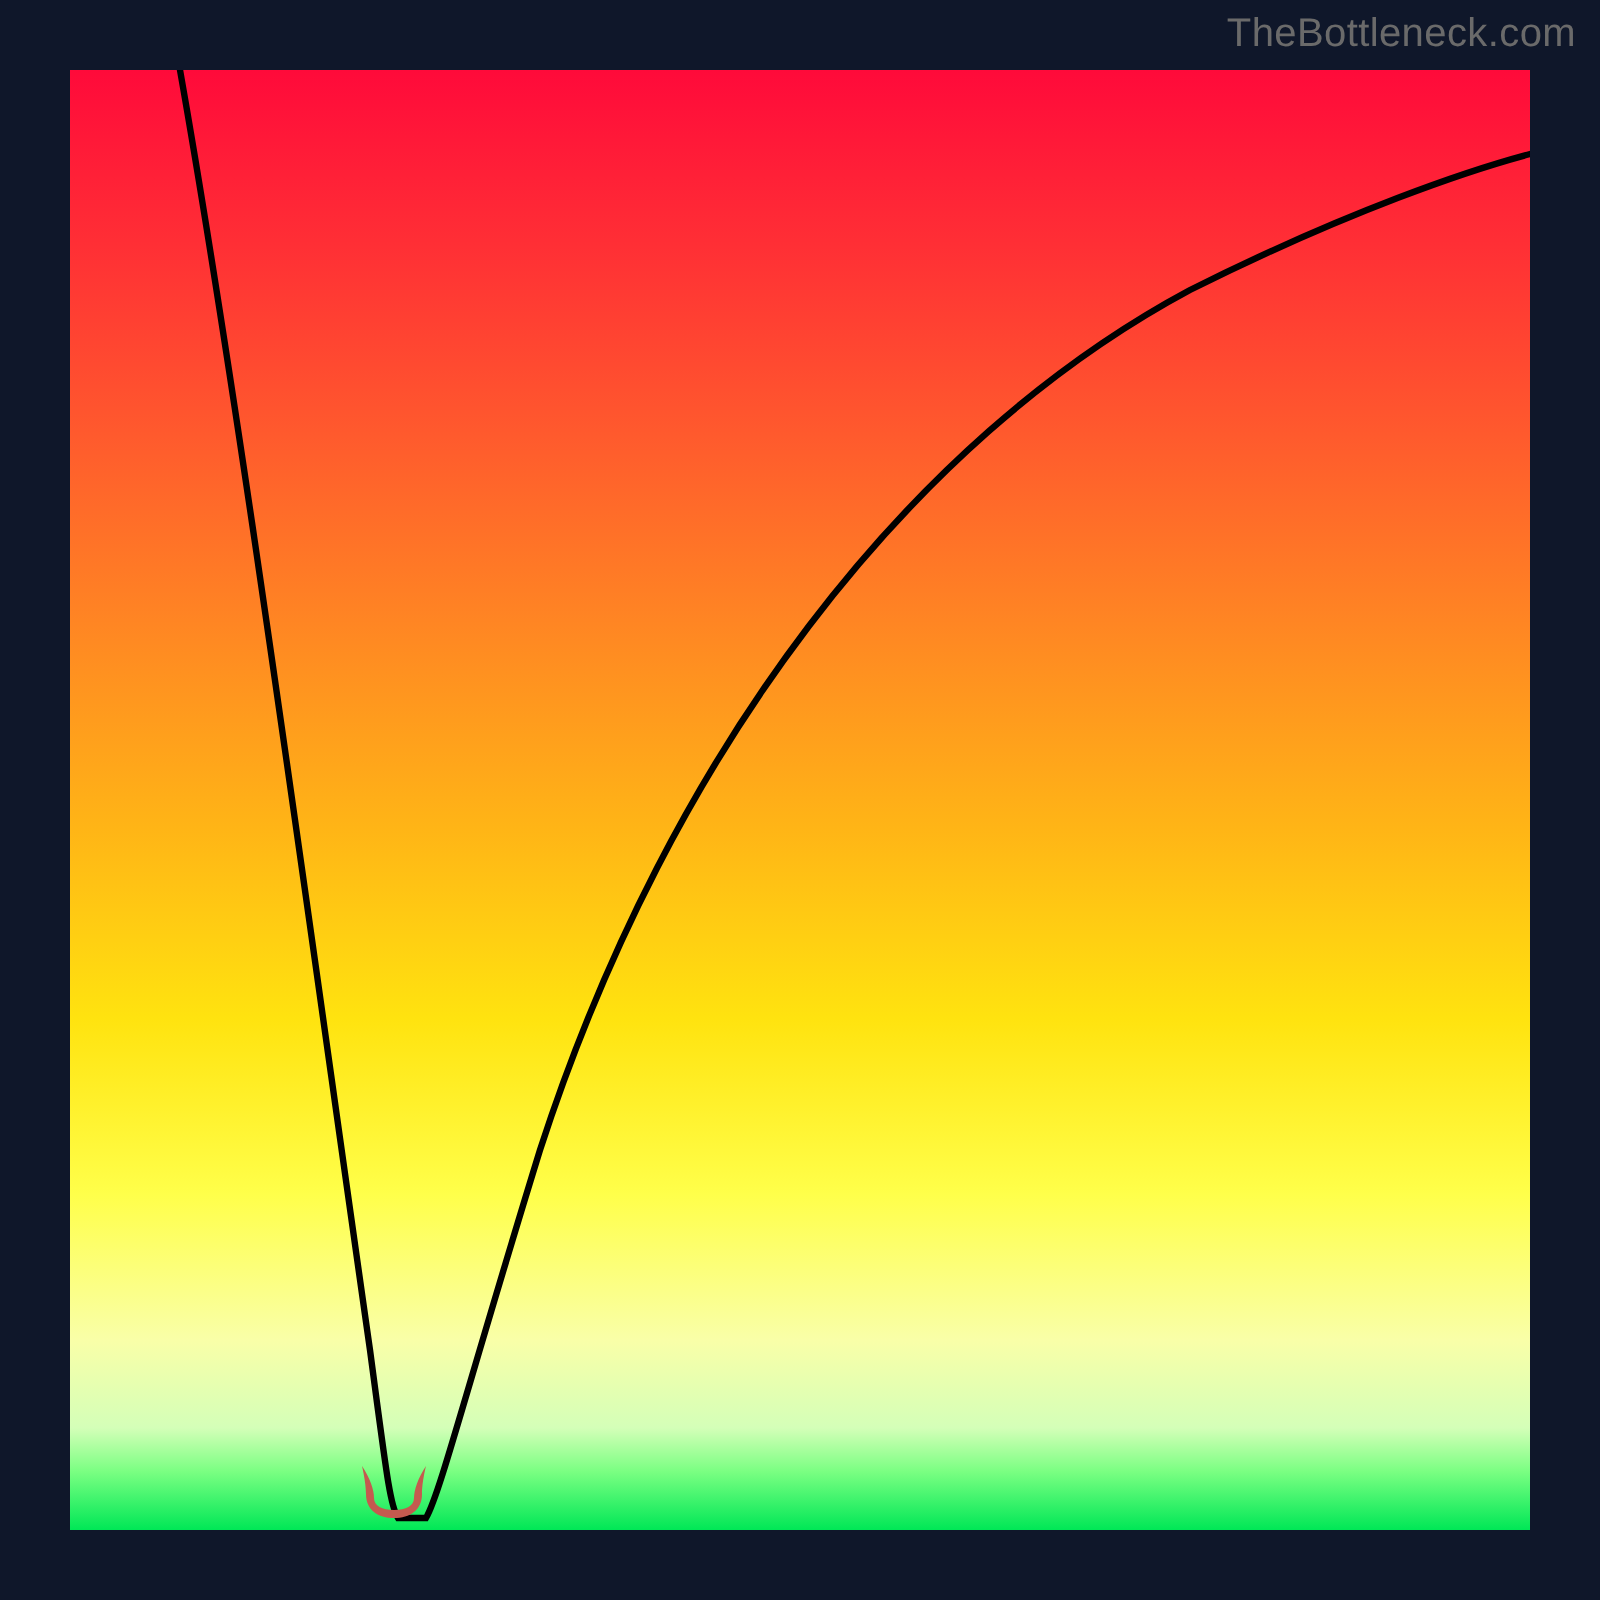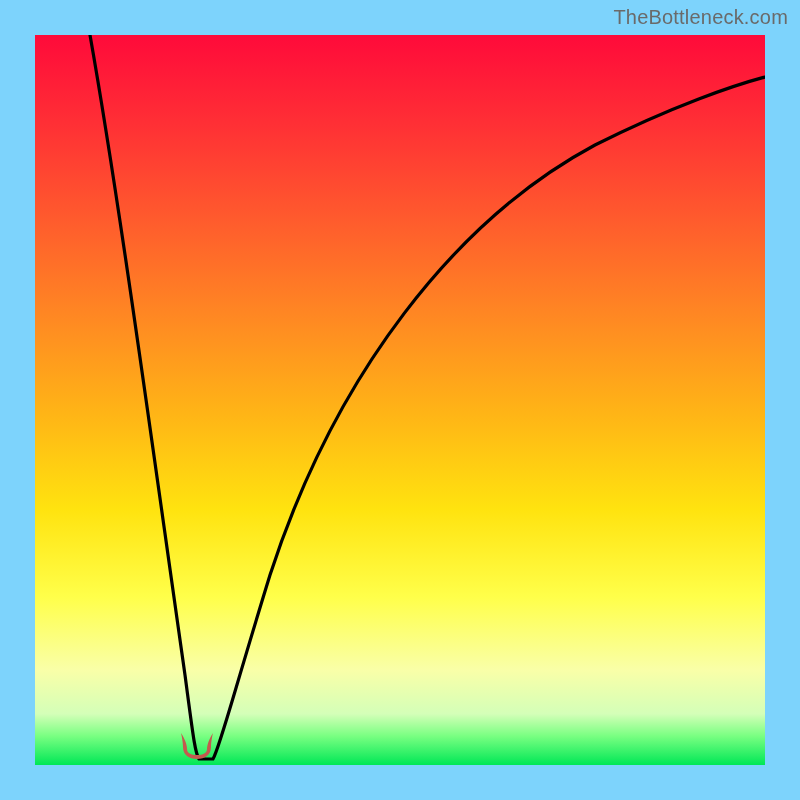--- a/index.html
+++ b/index.html
@@ -10,21 +10,21 @@
     overflow: hidden;
     background: #000;
     font-family: Arial, Helvetica, sans-serif;
   }
   .frame {
     position: absolute;
     top: 0;
     left: 0;
     width: 800px;
     height: 800px;
-    background: #7dd3fc;
+    background: #0f172a;
   }
   .plot-area {
     position: absolute;
     top: 35px;
     left: 35px;
     width: 730px;
     height: 730px;
     overflow: hidden;
   }
   .gradient {

